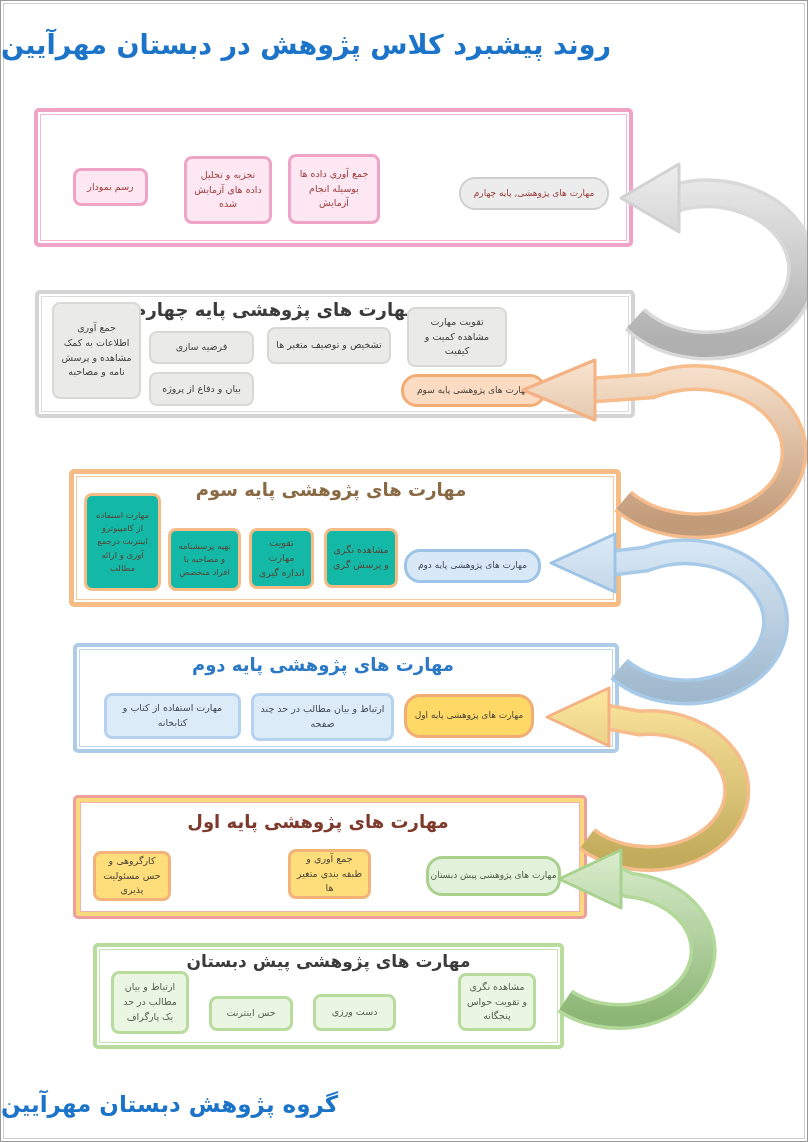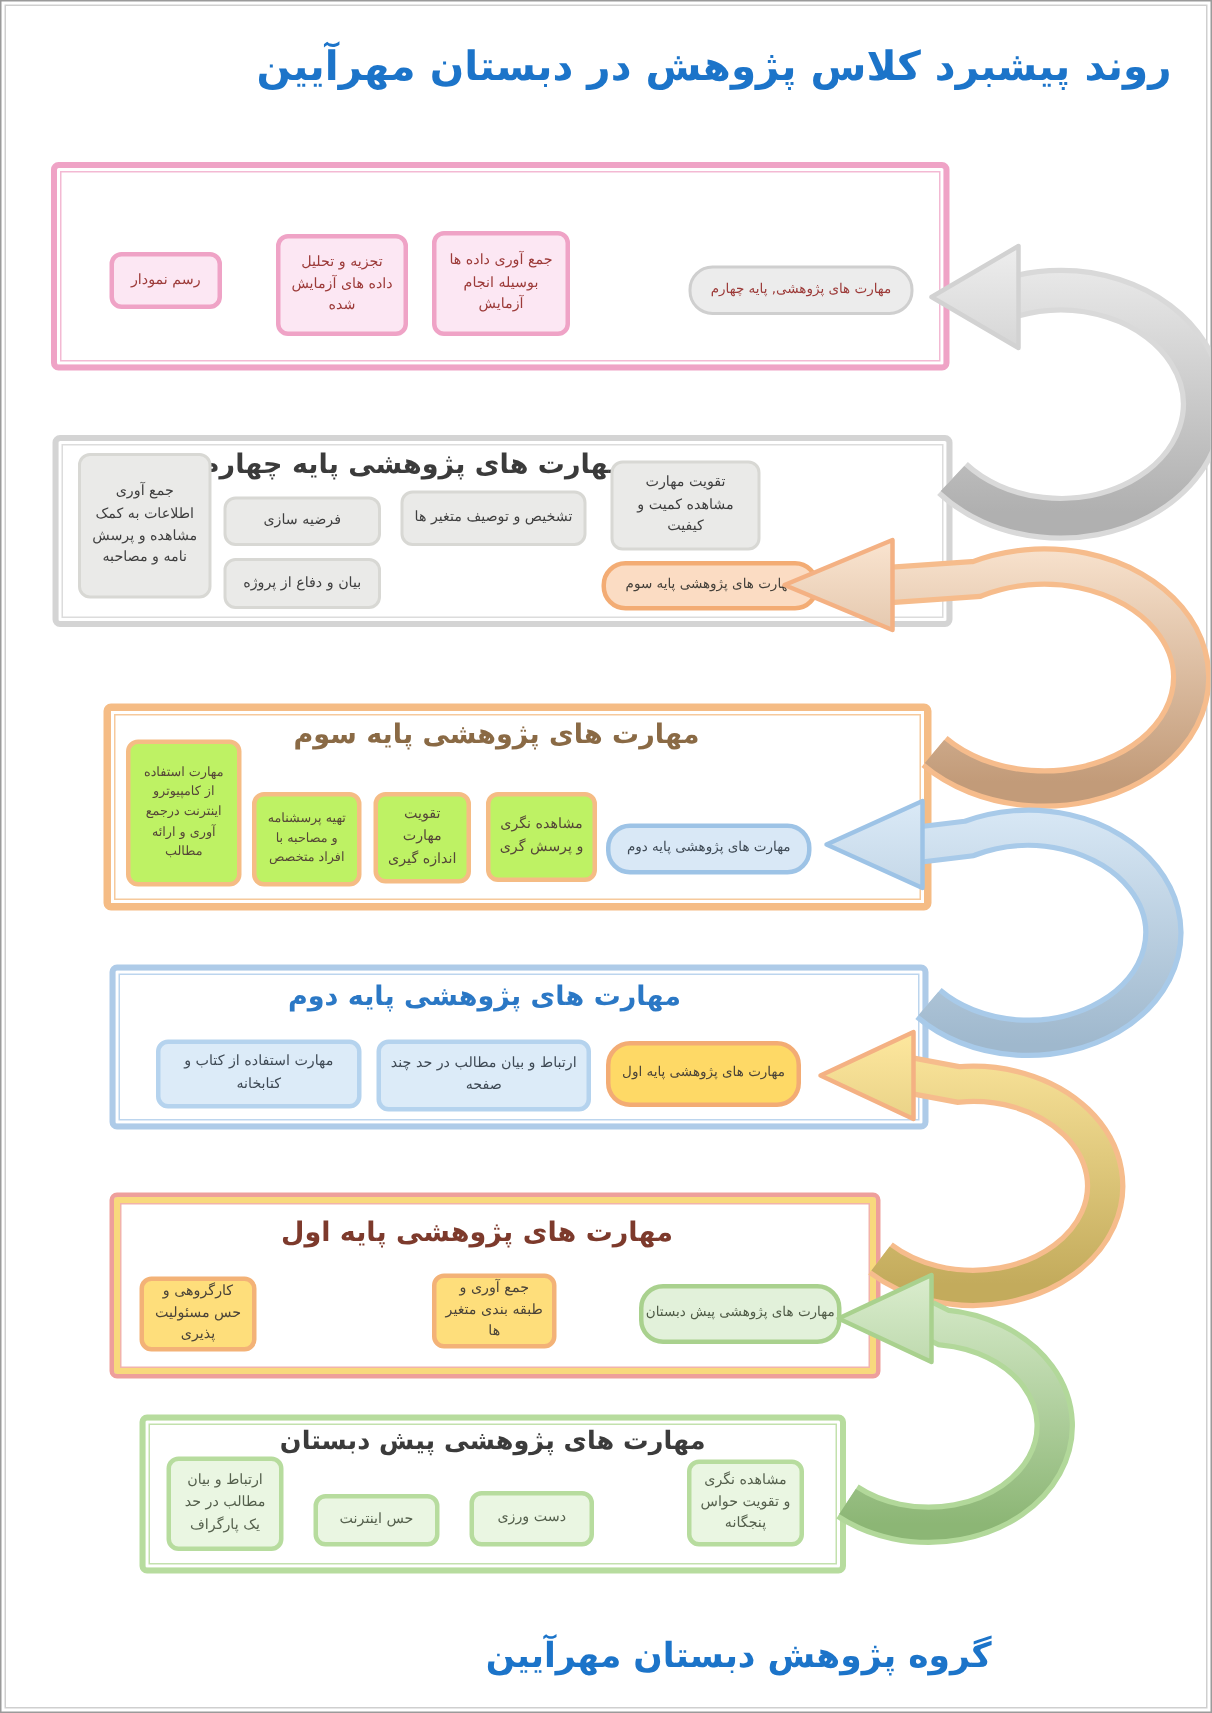--- a/index.html
+++ b/index.html
@@ -1,35 +1,35 @@
 <!DOCTYPE html>
 <html lang="fa"><head>
 <meta charset="utf-8">
 <style>
   html,body{margin:0;padding:0;background:#fff}
   .page{position:relative;width:808px;height:1142px;background:#fff;
         border:1px solid #9a9a9a;box-sizing:border-box;overflow:hidden;
         direction:rtl;font-family:"DejaVu Sans",sans-serif;}
   .frame{position:absolute;inset:2px;border:1px solid #cfcfcf;pointer-events:none}
-  .title{position:absolute;text-align:right;font-weight:bold;color:#1c74c9}
+  .title{position:absolute;text-align:left;font-weight:bold;color:#1c74c9}
   .gbox{position:absolute;box-sizing:border-box;border-radius:5px;background:#fff}
   .gb-pink  {border:4px solid #efa3c6;box-shadow:inset 0 0 0 2px #ffffff, inset 0 0 0 3px #f3b9d3}
   .gb-gray  {border:4px solid #d4d4d4;box-shadow:inset 0 0 0 2px #ffffff, inset 0 0 0 3px #dcdcdc}
   .gb-orange{border:5px solid #f5bc85;box-shadow:inset 0 0 0 2px #ffffff, inset 0 0 0 3px #f6c countless}
   .gb-orange{border:5px solid #f5bc85;box-shadow:inset 0 0 0 2px #ffffff, inset 0 0 0 3px #f6c99c}
   .gb-blue  {border:4px solid #aecbe8;box-shadow:inset 0 0 0 2px #ffffff, inset 0 0 0 3px #bcd5ee}
   .gb-red   {border:3px solid #ee9f9b;box-shadow:inset 0 0 0 4px #f8d97d, inset 0 0 0 5px #f2b3ab}
   .gb-green {border:4px solid #b7dc9e;box-shadow:inset 0 0 0 2px #ffffff, inset 0 0 0 3px #c3e1ad}
   .heading{position:absolute;text-align:center;font-weight:bold;font-size:18px;white-space:nowrap}
   .sk,.lk{position:absolute;display:flex;align-items:center;justify-content:center;
       text-align:center;box-sizing:border-box;border-radius:8px;font-size:9.5px;
       line-height:1.55;padding:2px 5px}
   .sk-pink  {background:#fce7f3;border:3px solid #efa3c6;color:#9c3a38}
   .sk-gray  {background:#eaeae8;border:2px solid #d8d8d4;color:#3f3f3f}
-  .sk-orange{background:#bef264;border:3px solid #f5bc85;color:#554638}
+  .sk-orange{background:#14b8a6;border:3px solid #f5bc85;color:#554638}
   .sk-blue  {background:#dcebf8;border:3px solid #b5d3ee;color:#3f4a55}
   .sk-yellow{background:#fede7b;border:3px solid #f3b277;color:#4a4338}
   .sk-green {background:#eaf6e2;border:3px solid #b7dc9e;color:#55604d}
   .lk{font-size:9px;white-space:nowrap;border-radius:16px}
   .lk-gray  {background:#ececec;border:2px solid #cfcfcf;color:#9c3a38}
   .lk-orange{background:#fbdcc3;border:3px solid #f3ac74;color:#44403a}
   .lk-blue  {background:#d9e8f6;border:3px solid #9dc3e6;color:#3f4a55}
   .lk-yellow{background:#fed966;border:3px solid #f3ac74;color:#4a4338}
   .lk-green {background:#e2f1da;border:3px solid #a9d18e;color:#4f5b46}
   .arrows{position:absolute;top:0;left:0;z-index:10;pointer-events:none}

